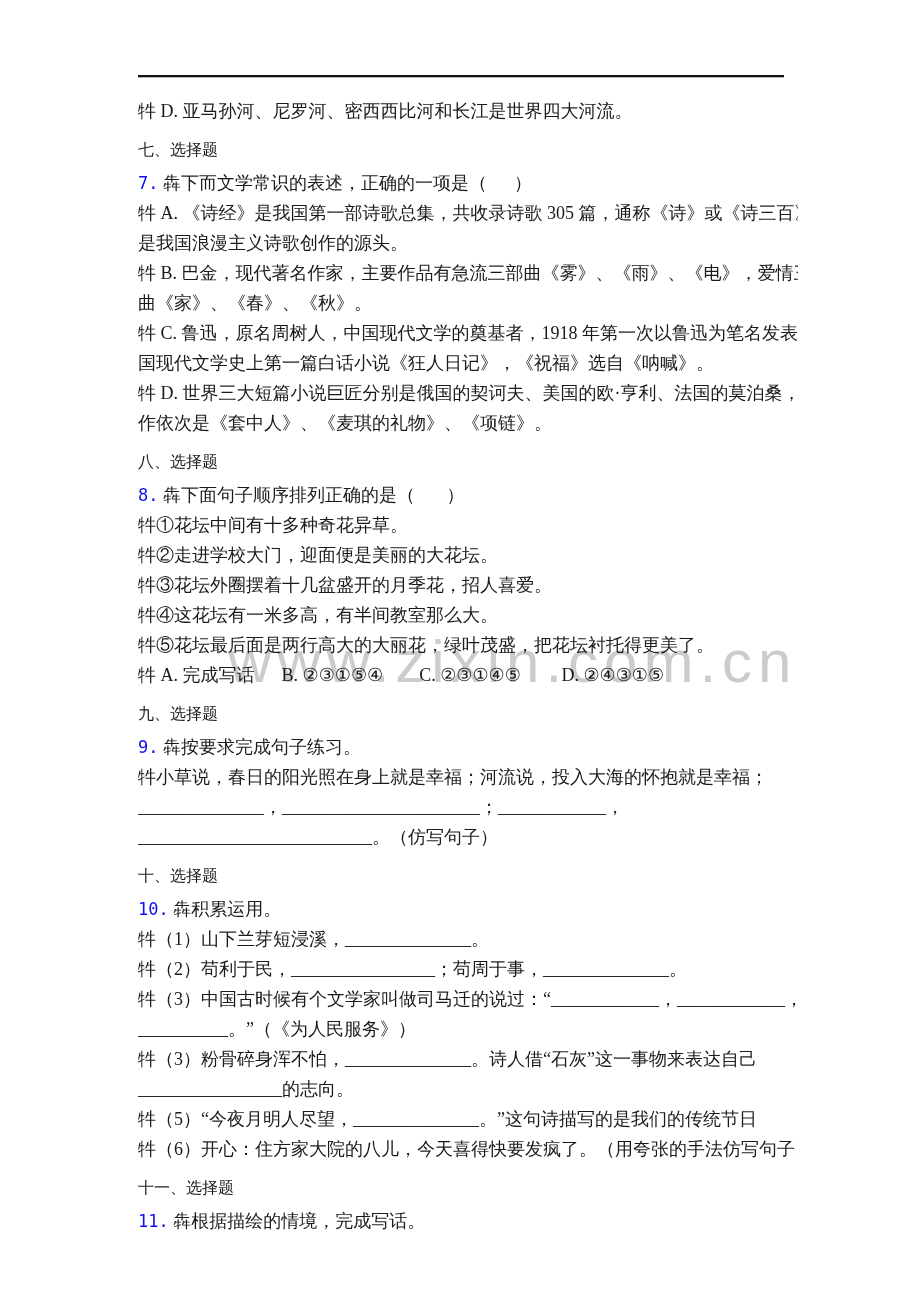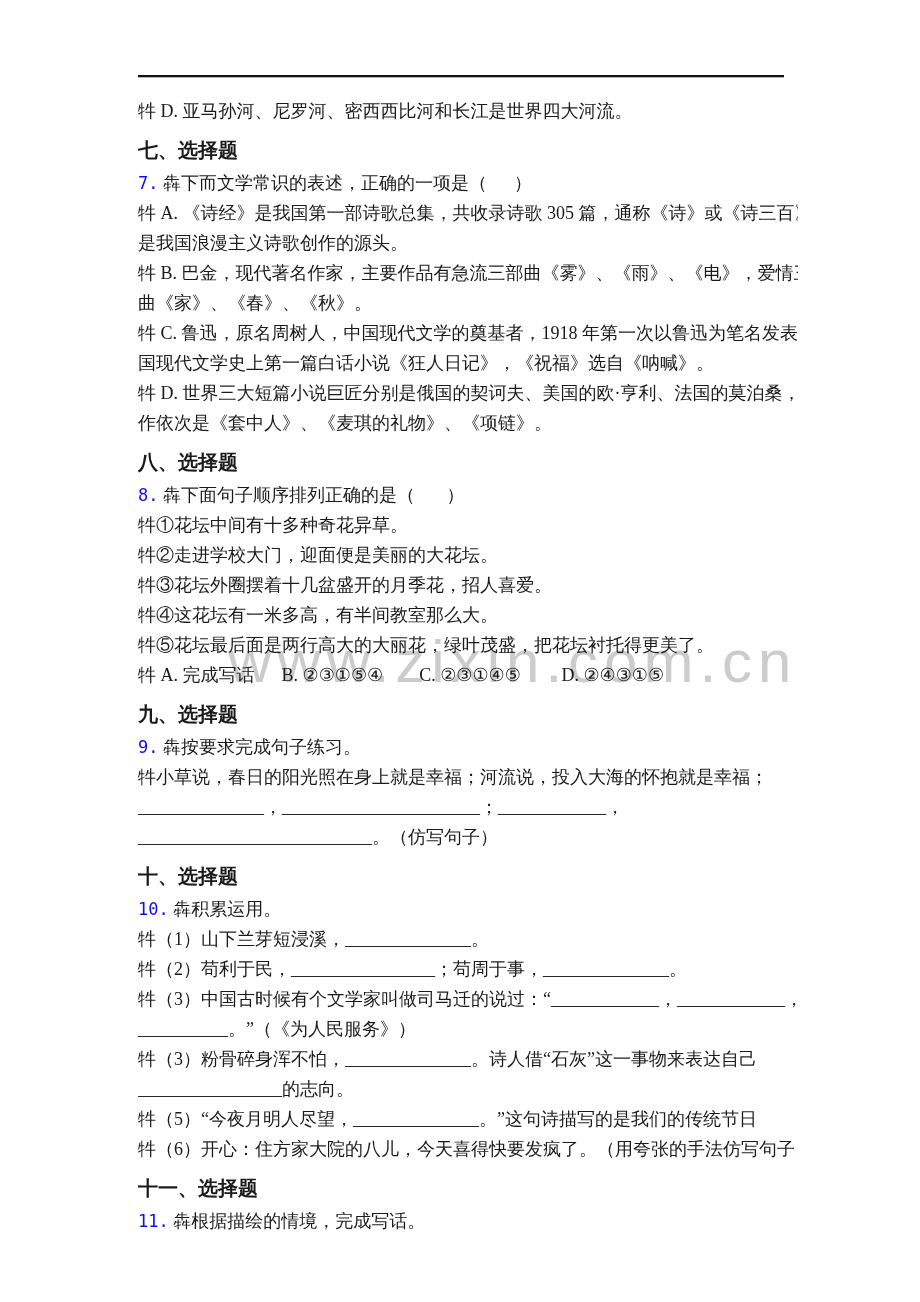--- a/index.html
+++ b/index.html
@@ -45,22 +45,22 @@
     width: 660px;
     z-index: 1;
   }
   .line {
     font-size: 18px;
     line-height: 30px;
     white-space: pre;
     overflow: hidden;
   }
   .line.heading {
-    font-size: 20px;
-    font-weight: bold;
+    font-size: 16px;
+    font-weight: normal;
     margin-top: 9px;
     margin-bottom: 3px;
     font-family: "Liberation Sans", "DejaVu Sans", sans-serif;
   }
   .qnum {
     color: var(--accent-color, #0000ee);
     font-family: "DejaVu Sans Mono", monospace;
     font-size: 17px;
   }
 </style>

